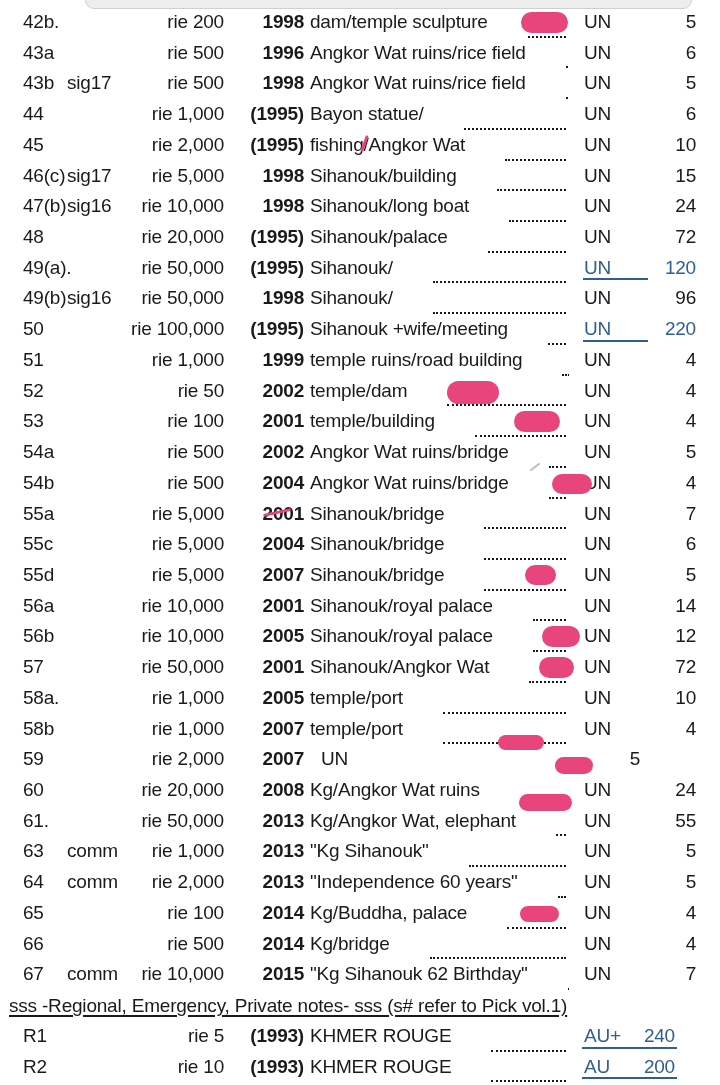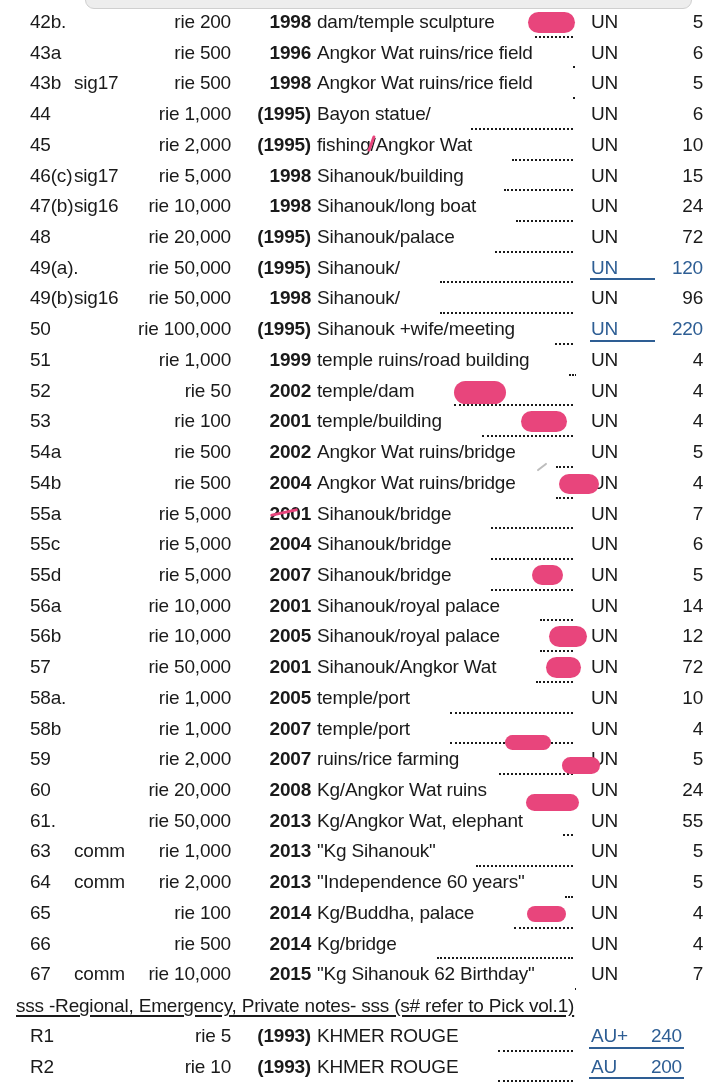--- a/index.html
+++ b/index.html
@@ -14,21 +14,21 @@
   :root{
     --rh:30.72px;
     --pink:#e8457c;
     --blue:#2e5e94;
   }
   
   .topbar{
     position:absolute;left:85px;width:605px;top:-10px;height:17px;
     background:#ededed;border:1px solid #cfcfcf;border-radius:9px;
   }
-  .rows{position:absolute;left:16px;top:7px;width:651px;}
+  .rows{position:absolute;left:9px;top:7px;width:651px;}
   .row{
     position:relative;
     display:grid;
     grid-template-columns:44px 60px 97px 82px 263px 74px 56px;
     padding:0 30px 0 14px;
     height:var(--rh);
     line-height:var(--rh);
     white-space:nowrap;
   }
   .cell{overflow:visible;}
@@ -376,24 +376,20 @@
     </div>
     <div class="cell grade">UN</div>
     <div class="cell price">4</div>
   <div class="mk-pill" style="left: 489px; width: 46px; height: 15px; top: 21.86px;"></div>
       </div>
       <div class="row">
     <div class="cell cat">59</div>
     <div class="cell sig"></div>
     <div class="cell denom">2,000 rie</div>
     <div class="cell year">2007</div>
-    <div class="cell desc">
-      <span class="desc-text">ruins/rice farming</span>
-      <span class="leader"></span>
-    </div>
     <div class="cell grade">UN</div>
     <div class="cell price">5</div>
   <div class="mk-pill" style="left: 546px; width: 38px; height: 17px; top: 12.86px;"></div>
       </div>
       <div class="row">
     <div class="cell cat">60</div>
     <div class="cell sig"></div>
     <div class="cell denom">20,000 rie</div>
     <div class="cell year">2008</div>
     <div class="cell desc">

